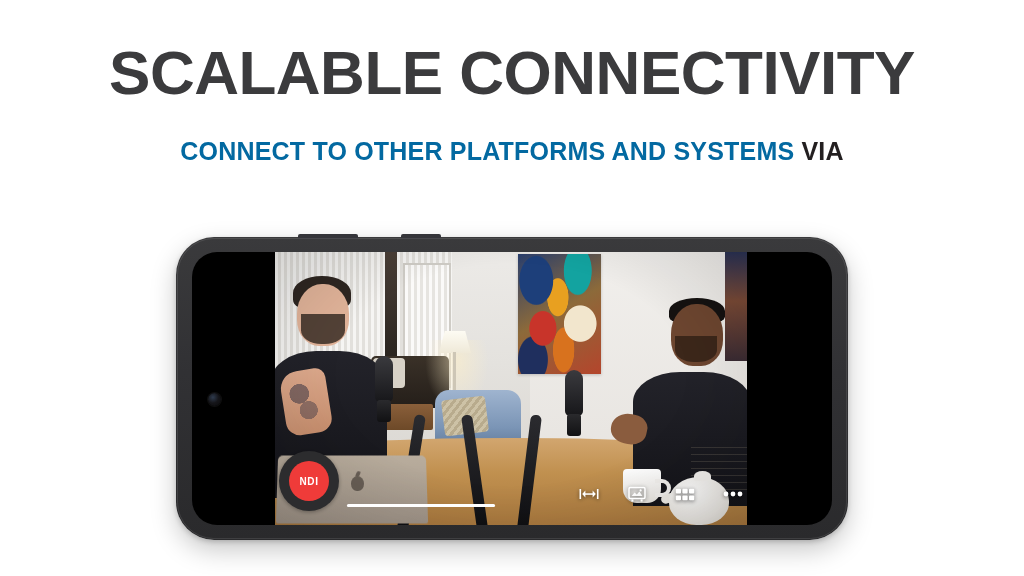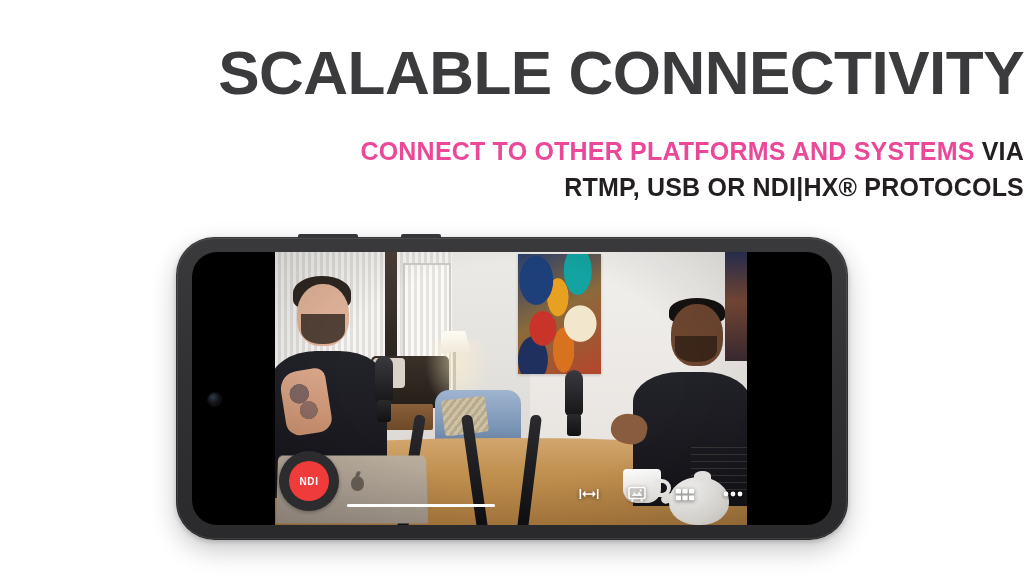--- a/index.html
+++ b/index.html
@@ -11,39 +11,39 @@
   }
   #stage {
     position:relative;
     width:1024px; height:576px;
     background:#ffffff;
   }
 
   
   .headline-block {
     position:absolute; left:0; top:42px; width:1024px;
-    text-align:right;
+    text-align:center;
   }
   .headline {
     font-size:62px;
     font-weight:700;
     letter-spacing:-0.5px;
     color:#3b3b3d;
     line-height:1.0;
     white-space:nowrap;
   }
   .subhead {
     margin-top:30px;
     font-size:25px;
     font-weight:700;
     line-height:1.42;
     color:#231f20;
     letter-spacing:0.2px;
   }
-  .subhead .accent { color:#ec4899;margin-top:34px; }
+  .subhead .accent { color:#0369a1;margin-top:34px; }
 
   
   #phone {
     position:absolute;
     left:176px; top:237px;
     width:672px; height:303px;
     background:linear-gradient(180deg,#3a3a3c 0%, #313134 45%, #2a2a2c 100%);
     border-radius:38px;
     box-shadow:0 10px 26px rgba(0,0,0,0.22), 0 2px 5px rgba(0,0,0,0.18);
   }
@@ -369,21 +369,20 @@
 <body>
 
 <div id="stage">
 
   <div class="headline-block">
     <div class="headline">SCALABLE CONNECTIVITY</div>
     <div class="subhead">
       <div>
         <span class="accent">CONNECT TO OTHER PLATFORMS AND SYSTEMS</span><span> VIA</span>
       </div>
-      <div>RTMP, USB OR NDI|HX® PROTOCOLS</div>
     </div>
   </div>
 
   <div id="phone">
 
     <div class="side-btn volume"></div>
     <div class="side-btn power"></div>
 
     <div id="screen">
 

